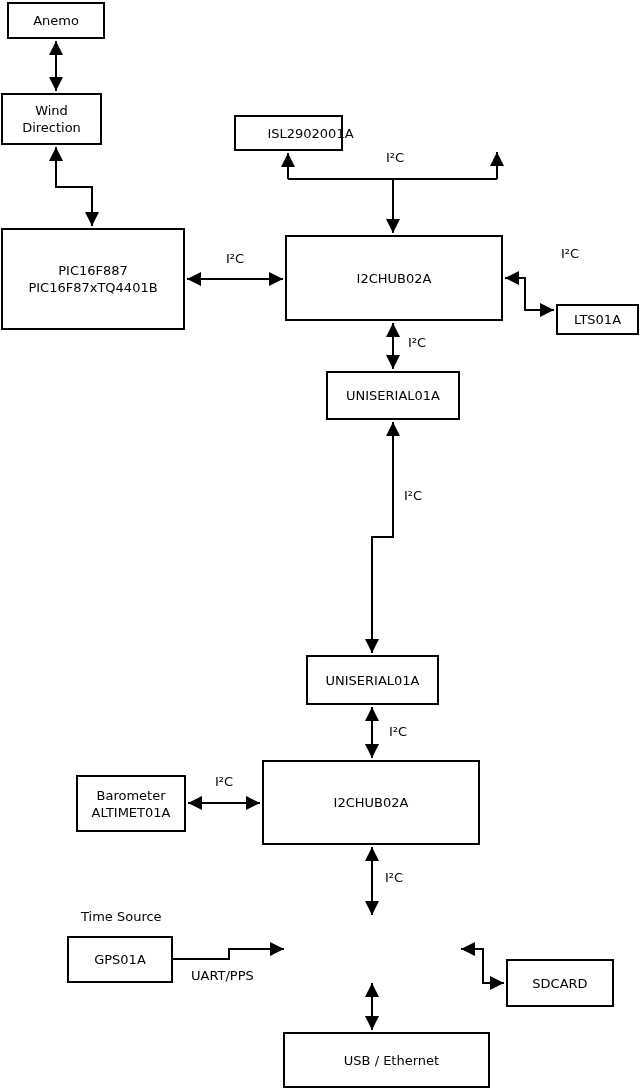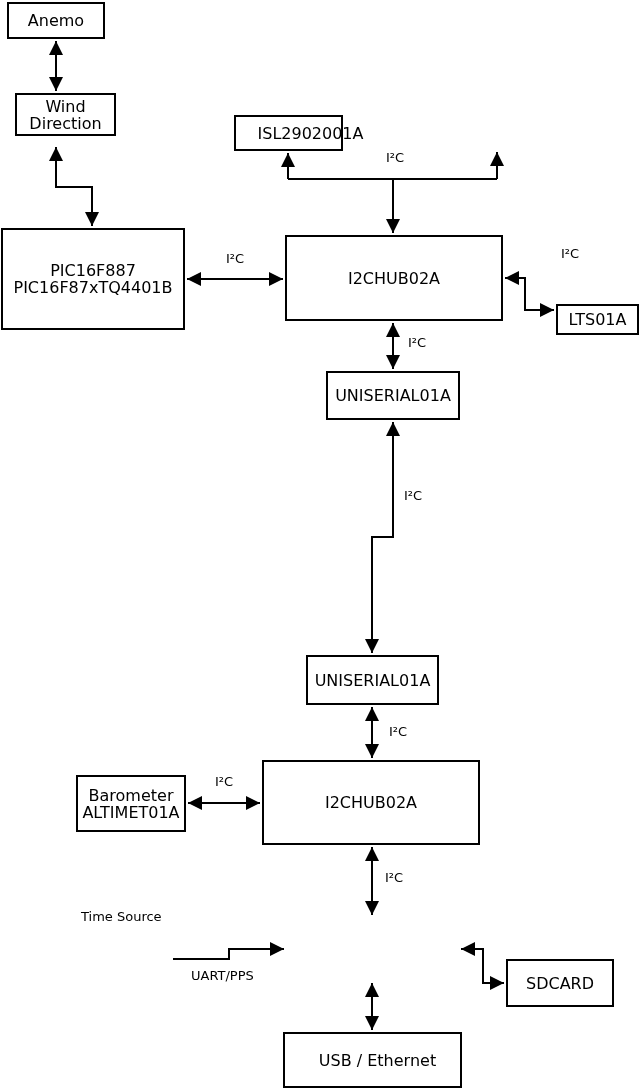--- a/index.html
+++ b/index.html
@@ -20,21 +20,21 @@
   }
   .node {
     position: absolute;
     border: 2px solid #000;
     background: #fff;
     display: flex;
     flex-direction: column;
     align-items: center;
     justify-content: center;
     text-align: center;
-    font-size: 16px;
+    font-size: 13px;
     line-height: 17px;
     white-space: nowrap;
   }
   .lbl {
     position: absolute;
     font-size: 13px;
     line-height: 15px;
     white-space: nowrap;
   }
 </style>
@@ -66,21 +66,21 @@
       <path d="M 173,959 L 229,959 L 229,949 L 284,949" marker-end="url(#ah)"></path>
       <path d="M 461,949 L 483,949 L 483,983 L 504,983" marker-start="url(#ah)" marker-end="url(#ah)"></path>
       <path d="M 372,983 L 372,1030" marker-start="url(#ah)" marker-end="url(#ah)"></path>
     </g>
   </svg>
 
   <div class="node" style="left:7px; top:2px; width:98px; height:37px;">
     <span>Anemo</span>
   </div>
 
-  <div class="node" style="left:15px; top:93px; width:101px; height:43px;">
+  <div class="node" style="left:1px; top:93px; width:101px; height:52px;">
     <span>Wind</span>
     <span>Direction</span>
   </div>
 
   <div class="node" style="left:1px; top:228px; width:184px; height:102px;">
     <span>PIC16F887</span>
     <span>PIC16F87xTQ4401B</span>
   </div>
 
   <div class="node" style="left:234px; top:115px; width:109px; height:36px;padding-left:44px;">
@@ -106,27 +106,30 @@
 
   <div class="node" style="left:76px; top:775px; width:110px; height:57px;">
     <span>Barometer</span>
     <span>ALTIMET01A</span>
   </div>
 
   <div class="node" style="left:262px; top:760px; width:218px; height:85px;">
     <span>I2CHUB02A</span>
   </div>
 
+  <div class="node" style="left:67px; top:936px; width:106px; height:47px;">
+    <span>GPS01A</span>
+  </div>
 
 
   <div class="node" style="left:506px; top:959px; width:108px; height:48px;text-align:right;">
     <span>SDCARD</span>
   </div>
 
-  <div class="node" style="left:283px; top:1032px; width:179px; height:56px;padding-left:10px;">
+  <div class="node" style="left:283px; top:1032px; width:207px; height:56px;padding-left:10px;">
     <span>USB / Ethernet</span>
   </div>
 
   <span class="lbl" style="left:386px; top:150px;">I²C</span>
   <span class="lbl" style="left:226px; top:251px;">I²C</span>
   <span class="lbl" style="left:561px; top:246px;">I²C</span>
   <span class="lbl" style="left:408px; top:335px;">I²C</span>
   <span class="lbl" style="left:404px; top:488px;">I²C</span>
   <span class="lbl" style="left:389px; top:724px;">I²C</span>
   <span class="lbl" style="left:215px; top:774px;">I²C</span>

